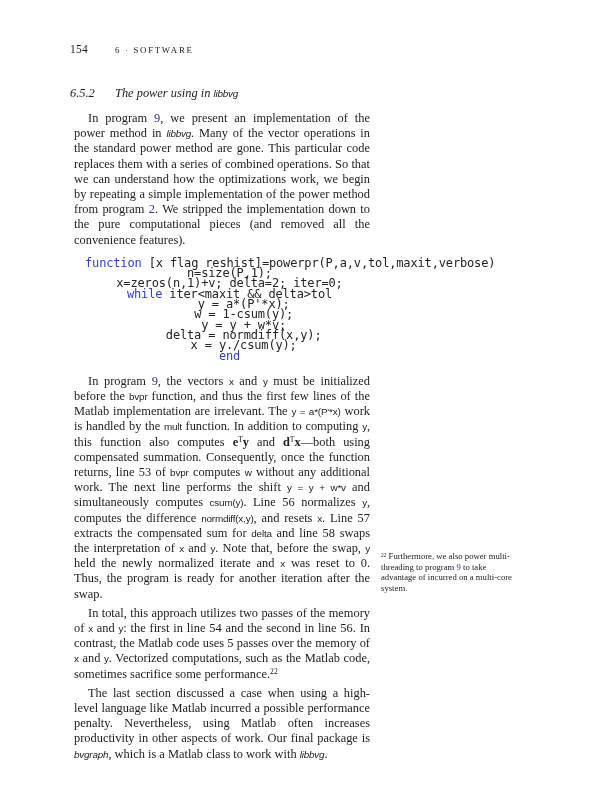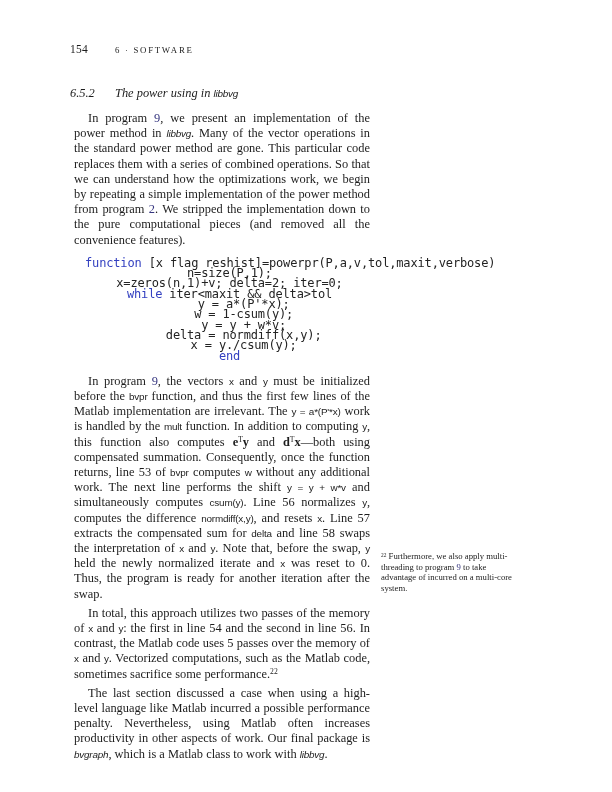--- a/index.html
+++ b/index.html
@@ -57,15 +57,15 @@
 
   <div class="main">
       <div class="heading"><span class="num">6.5.2</span><span class="title"><span class="sg it">The power using in </span><span class="sg mono it">libbvg</span></span></div>
       <p><span class="sg">In program </span><span class="sg link">9</span><span class="sg">, we present an implementation of the power method in </span><span class="sg mono it">libbvg</span><span class="sg">. Many of the vector operations in the standard power method are gone. This particular code replaces them with a series of combined operations. So that we can understand how the optimizations work, we begin by repeating a simple implementation of the power method from program </span><span class="sg link">2</span><span class="sg">. We stripped the implementation down to the pure computational pieces (and removed all the convenience features).</span></p>
       <div class="code"><div><span class="sg kw">function</span><span class="sg"> [x flag reshist]=powerpr(P,a,v,tol,maxit,verbose)</span></div><div><span class="sg">n=size(P,1);</span></div><div><span class="sg">x=zeros(n,1)+v; delta=2; iter=0;</span></div><div><span class="sg kw">while</span><span class="sg"> iter&lt;maxit &amp;&amp; delta&gt;tol</span></div><div><span class="sg">    y = a*(P'*x);</span></div><div><span class="sg">    w = 1-csum(y);</span></div><div><span class="sg">    y = y + w*v;</span></div><div><span class="sg">    delta = normdiff(x,y);</span></div><div><span class="sg">    x = y./csum(y);</span></div><div><span class="sg kw">end</span></div></div>
       <p><span class="sg">In program </span><span class="sg link">9</span><span class="sg">, the vectors </span><span class="sg mono">x</span><span class="sg"> and </span><span class="sg mono">y</span><span class="sg"> must be initialized before the </span><span class="sg mono">bvpr</span><span class="sg"> function, and thus the first few lines of the Matlab implementation are irrelevant. The </span><span class="sg mono">y = a*(P'*x)</span><span class="sg"> work is handled by the </span><span class="sg mono">mult</span><span class="sg"> function. In addition to computing </span><span class="sg mono">y</span><span class="sg">, this function also computes </span><span class="sg bold">e</span><span class="sg sup">T</span><span class="sg bold">y</span><span class="sg"> and </span><span class="sg bold">d</span><span class="sg sup">T</span><span class="sg bold">x</span><span class="sg">—both using compensated summation. Consequently, once the function returns, line 53 of </span><span class="sg mono">bvpr</span><span class="sg"> computes </span><span class="sg mono">w</span><span class="sg"> without any additional work. The next line performs the shift </span><span class="sg mono">y = y + w*v</span><span class="sg"> and simultaneously computes </span><span class="sg mono">csum(y)</span><span class="sg">. Line 56 normalizes </span><span class="sg mono">y</span><span class="sg">, computes the difference </span><span class="sg mono">normdiff(x,y)</span><span class="sg">, and resets </span><span class="sg mono">x</span><span class="sg">. Line 57 extracts the compensated sum for </span><span class="sg mono">delta</span><span class="sg"> and line 58 swaps the interpretation of </span><span class="sg mono">x</span><span class="sg"> and </span><span class="sg mono">y</span><span class="sg">. Note that, before the swap, </span><span class="sg mono">y</span><span class="sg"> held the newly normalized iterate and </span><span class="sg mono">x</span><span class="sg"> was reset to 0. Thus, the program is ready for another iteration after the swap.</span></p>
       <p><span class="sg">In total, this approach utilizes two passes of the memory of </span><span class="sg mono">x</span><span class="sg"> and </span><span class="sg mono">y</span><span class="sg">: the first in line 54 and the second in line 56. In contrast, the Matlab code uses 5 passes over the memory of </span><span class="sg mono">x</span><span class="sg"> and </span><span class="sg mono">y</span><span class="sg">. Vectorized computations, such as the Matlab code, sometimes sacrifice some performance.</span><span class="sg sup">22</span></p>
       <p><span class="sg">The last section discussed a case when using a high-level language like Matlab incurred a possible performance penalty. Nevertheless, using Matlab often increases productivity in other aspects of work. Our final package is </span><span class="sg mono it">bvgraph</span><span class="sg">, which is a Matlab class to work with </span><span class="sg mono it">libbvg</span><span class="sg">.</span></p>
     </div>
 
-  <aside class="margin-note"><span class="sg sup">22</span><span class="sg"> Furthermore, we also apply multi-threading to program </span><span class="sg link">9</span><span class="sg"> to take advantage of incurred on a multi-core system.</span></aside>
+  <aside class="margin-note"><span class="sg sup">22</span><span class="sg"> Furthermore, we also power multi-threading to program </span><span class="sg link">9</span><span class="sg"> to take advantage of incurred on a multi-core system.</span></aside>
 
 </div>
 
 </body></html>

